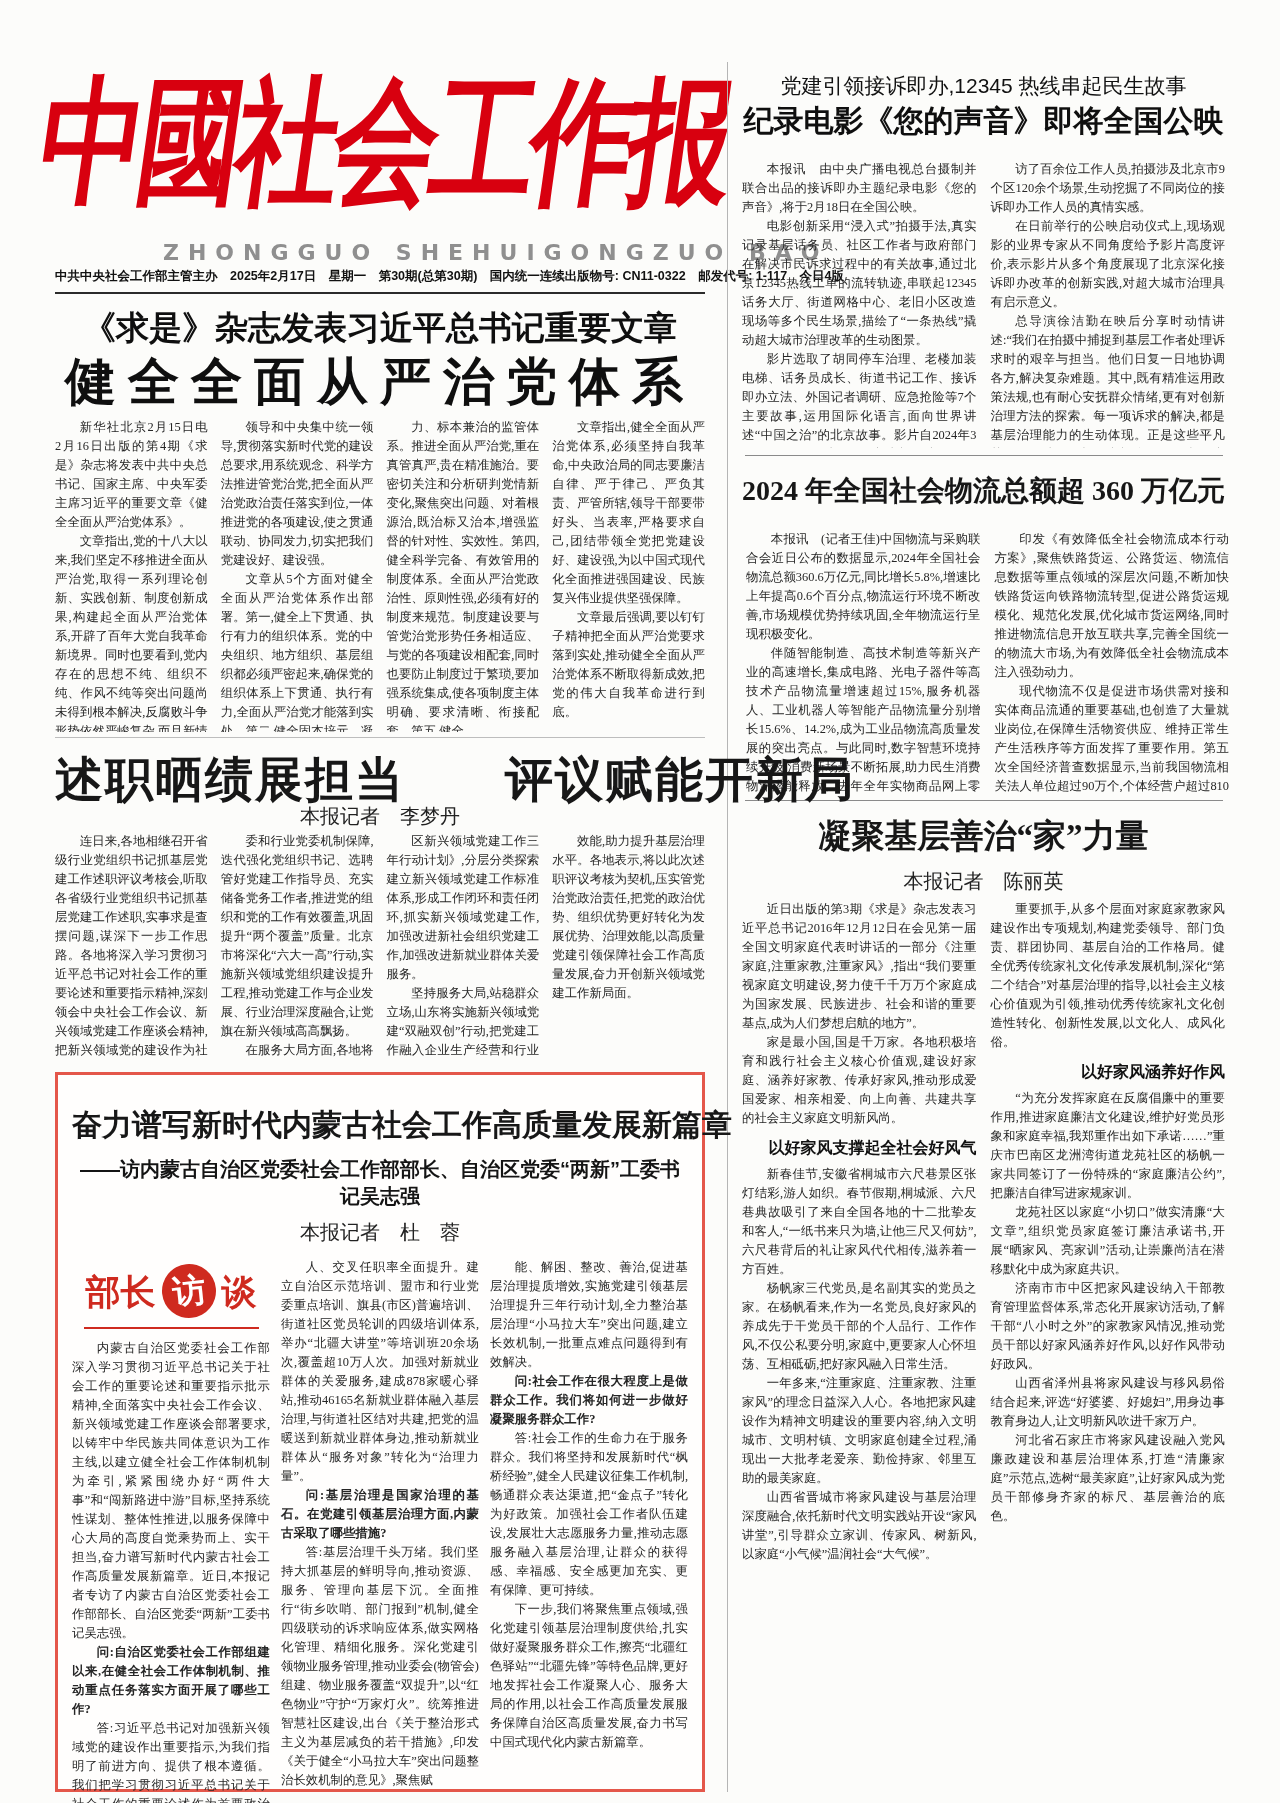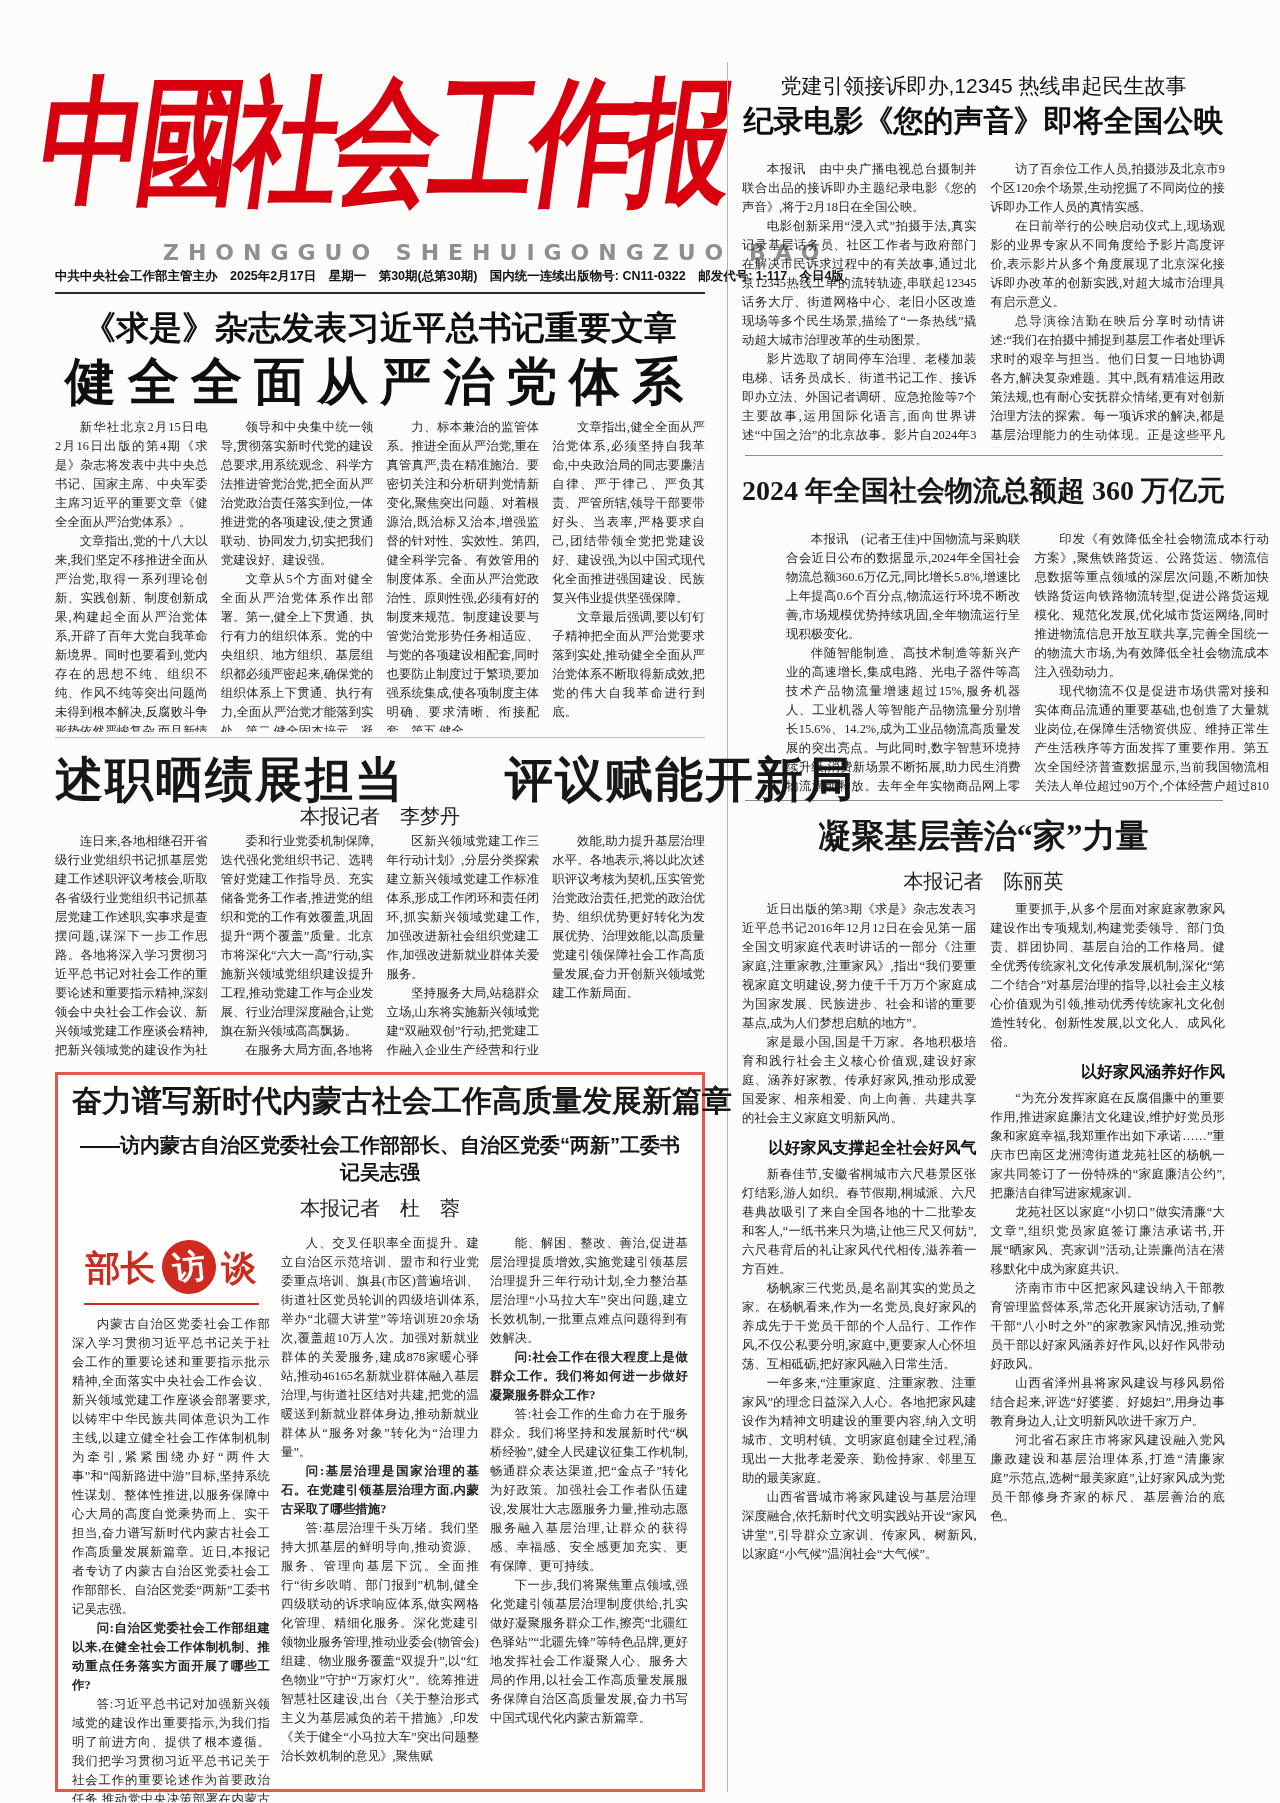--- a/index.html
+++ b/index.html
@@ -38,36 +38,36 @@
     font-family:"Liberation Sans","DejaVu Sans",sans-serif;
     font-size:16px;font-weight:bold;color:#111;
   }
   .gap13{gap:13px;} .gap14{gap:14px;} .gap11{gap:11px;}
   
   .film-kicker{left:742px;top:72px;width:483px;font-size:21px;}
   .film-title{left:742px;top:101px;width:483px;font-size:30px;}
   .film-body{left:742px;top:160px;width:483px;height:288px;}
   .rule-logistics{left:745px;top:455px;width:478px;}
   .logistics-title{left:742px;top:472px;width:483px;font-size:28px;}
-  .logistics-body{left:786px;top:530px;width:483px;height:262px;}
+  .logistics-body{left:746px;top:530px;width:483px;height:262px;}
   .rule-family{left:745px;top:800px;width:478px;}
   .family-title{left:742px;top:814px;width:483px;font-size:33px;}
   .family-byline{left:742px;top:868px;width:483px;}
   .family-body{left:742px;top:900px;width:483px;height:888px;}
   .lead-kicker{left:55px;top:306px;width:650px;font-size:33px;white-space:nowrap;}
   .lead-title{left:55px;top:348px;width:650px;font-size:51px;letter-spacing:12px;}
   .lead-body{left:55px;top:418px;width:650px;height:314px;}
   .rule-review{left:55px;top:737px;width:650px;background:#bdbdbd;}
   .review-title{left:55px;top:748px;width:650px;font-size:48px;letter-spacing:2px;}
   .review-byline{left:55px;top:803px;width:650px;}
   .review-body{left:55px;top:832px;width:650px;height:230px;}
   
   .interview-box{
     left:55px;top:1072px;width:650px;height:720px;box-sizing:border-box;
-    border:3px solid #e4574a;background:#fffefd;padding:2px 14px;
+    border:3px solid #e4574a;background:#fffefd;padding:26px 14px;
   }
   .interview-title{font-size:30px;margin-top:4px;}
   .interview-subtitle{font-family:"Liberation Sans","DejaVu Sans",sans-serif;font-weight:bold;font-size:20px;text-align:center;margin-top:10px;color:#141414;}
   .interview-byline{margin-top:9px;}
   .interview-cols{margin-top:12px;height:568px;}
   .minister-badge{margin:6px 0 10px 0;}
   .badge-row{display:flex;align-items:center;justify-content:center;gap:6px;}
   .badge-text{color:#cf2a1f;font-weight:bold;font-size:35px;font-family:"Liberation Sans","DejaVu Sans",sans-serif;}
   .badge-circle{
     display:inline-block;width:54px;height:54px;border-radius:50%;background:#cf2a1f;

